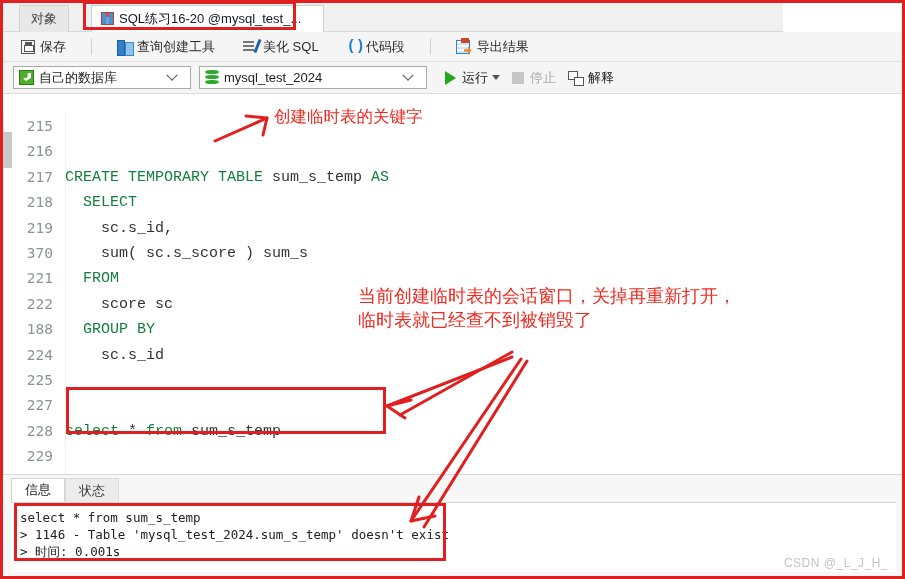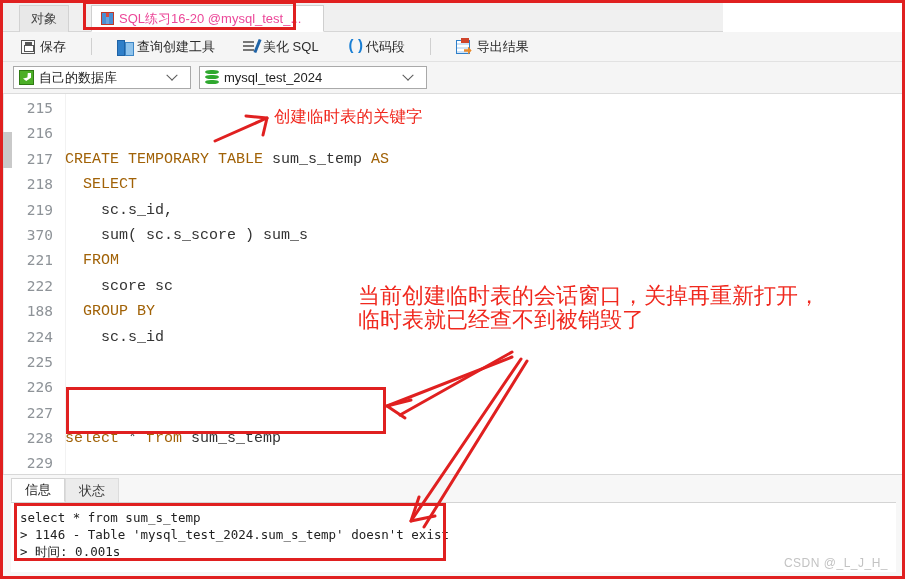--- a/index.html
+++ b/index.html
@@ -19,21 +19,21 @@
     position: absolute; left: 0; top: 0;
     width: 905px; height: 579px;
     border: 3px solid #e02020;
     pointer-events: none;
     z-index: 60;
   }
 
   
   .tabstrip {
     position: absolute; left: 3px; top: 3px;
-    width: 720px; height: 29px;
+    width: 780px; height: 29px;
     background: #f0f0f0;
     border-bottom: 1px solid #d6d6d6;
   }
   .tab {
     position: absolute; top: 2px;
     height: 27px;
     display: flex; align-items: center;
     padding: 0 11px;
     font-size: 13px;
     color: #333;
@@ -44,21 +44,21 @@
     background: #e8e8e8;
     border: 1px solid #d2d2d2;
     border-bottom: none;
     color: #444;
   }
   .tab-query {
     left: 88px;
     background: #ffffff;
     border: 1px solid #cfcfcf;
     border-bottom: 1px solid #ffffff;
-    color: #ec4899;
+    color: #0f172a;
     padding-left: 9px;
     padding-right: 22px;
   }
   .tab-ico-sql {
     display: inline-block;
     width: 13px; height: 13px;
     margin-right: 5px;
     position: relative;
     flex: none;
   }
@@ -193,21 +193,21 @@
     border-top:5px solid #555; border-left:4px solid transparent; border-right:4px solid transparent;
     margin-left:4px;
   }
   .sq-stop { width:12px; height:12px; background:#c6c6c6; margin-right:6px; flex:none; }
   .ic-explain { width:15px; height:14px; margin-right:5px; }
   .ic-explain::before { content:""; position:absolute; left:0; top:0; width:8px; height:7px; border:1.3px solid #555; background:#fff;}
   .ic-explain::after  { content:""; position:absolute; left:6px; top:6px; width:8px; height:7px; border:1.3px solid #555; background:#fff;}
 
   
   .editor {
-    position: absolute; left: 3px; top: 94px;
+    position: absolute; left: 3px; top: 112px;
     width: 899px; height: 380px;
     background: #ffffff;
     overflow: hidden;
   }
   .gutter-scroll {
     position:absolute; left:2px; top:132px;
     width:10px; height:36px; background:#c9c9c9;
   }
   .code-area {
     position: absolute; left: 16px; top: 2px;
@@ -217,21 +217,21 @@
     line-height: 25.4px;
   }
   .cline { display:flex; height:25.4px; align-items:center; white-space:pre; }
   .lno {
     width: 46px; flex: none; text-align: right;
     color: #8e9398; font-size: 14.5px;
     padding-right: 12px;
     font-family: "DejaVu Sans Mono", monospace;
   }
   .ctext { color: #333333; }
-  .kw { color: #a16207; text-align: center; }
+  .kw { color: #15803d; text-align: center; }
   .editor-sep {
     position:absolute; left:0; top:0; width:1px; height:380px; background:#e6e6e6;
   }
   .gutter-line {
     position:absolute; left:62px; top:0; width:1px; height:380px; background:#f2f2f2;
   }
 
   
   .bottom {
     position: absolute; left: 3px; top: 474px;
@@ -263,21 +263,21 @@
     position:absolute; right:14px; bottom:6px;
     font-size: 12px; color:#c3c3c3;
     font-family:"Liberation Sans", sans-serif;
     letter-spacing: .5px;
   }
 
   
   .anno-text {
     position: absolute;
     color: #f0281e;
-    font-size: 22px;
+    font-size: 18px;
     line-height: 24px;
     white-space: pre;
     z-index: 30;
     font-family: "Liberation Sans", sans-serif;
   }
   #anno1 { left: 274px; top: 104px; font-size: 16.5px; }
   #anno2 { left: 358px; top: 284px; }
   .redbox { position:absolute; border:3px solid #e02020; z-index:35; pointer-events:none; }
   #box-select { left: 66px; top: 387px; width: 320px; height: 47px; }
   #box-console { left: 14px; top: 503px; width: 432px; height: 58px; }
@@ -329,39 +329,53 @@
   <div class="toolbar2">
     <div class="combo combo-conn">
       <span class="ic ic-conn"></span>
       <span class="combo-label">自己的数据库</span>
       <span class="caret"></span>
     </div>
     <div class="combo combo-db">
       <span class="ic ic-db"></span>
       <span class="combo-label">mysql_test_2024</span>
       <span class="caret"></span>
+    </div>
+    <div class="runbar">
+      <div class="runitem">
+        <span class="tri-run"></span>
+        <span class="run-label">运行</span>
+        <span class="tri-down"></span>
+      </div>
+      <div class="runitem">
+        <span class="sq-stop"></span>
+        <span class="stop-label">停止</span>
+      </div>
+      <div class="runitem">
+        <span class="ic ic-explain"></span>
+        <span class="run-label">解释</span>
+      </div>
     </div>
   </div>
 
   <div class="editor">
     <div class="editor-sep"></div>
     <div class="gutter-line"></div>
     <div class="code-area" id="code-area">
         <div class="cline"><span class="lno">215</span><span class="ctext"></span></div>
         <div class="cline"><span class="lno">216</span><span class="ctext"></span></div>
         <div class="cline"><span class="lno">217</span><span class="ctext"><span class="kw">CREATE TEMPORARY TABLE </span><span>sum_s_temp </span><span class="kw">AS</span></span></div>
         <div class="cline"><span class="lno">218</span><span class="ctext"><span class="kw">  SELECT</span></span></div>
         <div class="cline"><span class="lno">219</span><span class="ctext"><span>    sc.s_id,</span></span></div>
         <div class="cline"><span class="lno">370</span><span class="ctext"><span>    sum( sc.s_score ) sum_s</span></span></div>
         <div class="cline"><span class="lno">221</span><span class="ctext"><span class="kw">  FROM</span></span></div>
         <div class="cline"><span class="lno">222</span><span class="ctext"><span>    score sc</span></span></div>
         <div class="cline"><span class="lno">188</span><span class="ctext"><span class="kw">  GROUP BY</span></span></div>
         <div class="cline"><span class="lno">224</span><span class="ctext"><span>    sc.s_id</span></span></div>
         <div class="cline"><span class="lno">225</span><span class="ctext"></span></div>
-        <div class="cline"><span class="lno">226</span><span class="ctext"></span></div>
         <div class="cline"><span class="lno">227</span><span class="ctext"></span></div>
         <div class="cline"><span class="lno">228</span><span class="ctext"><span class="kw">select </span><span>* </span><span class="kw">from </span><span>sum_s_temp</span></span></div>
         <div class="cline"><span class="lno">229</span><span class="ctext"></span></div>
       </div>
   </div>
   <div class="gutter-scroll"></div>
 
   <div class="bottom">
     <div class="btabs">
       <div class="btab active">

